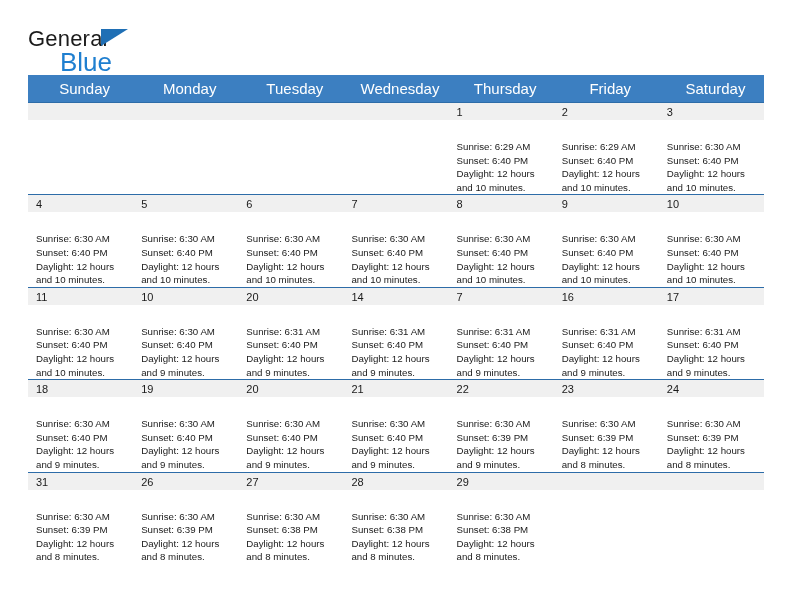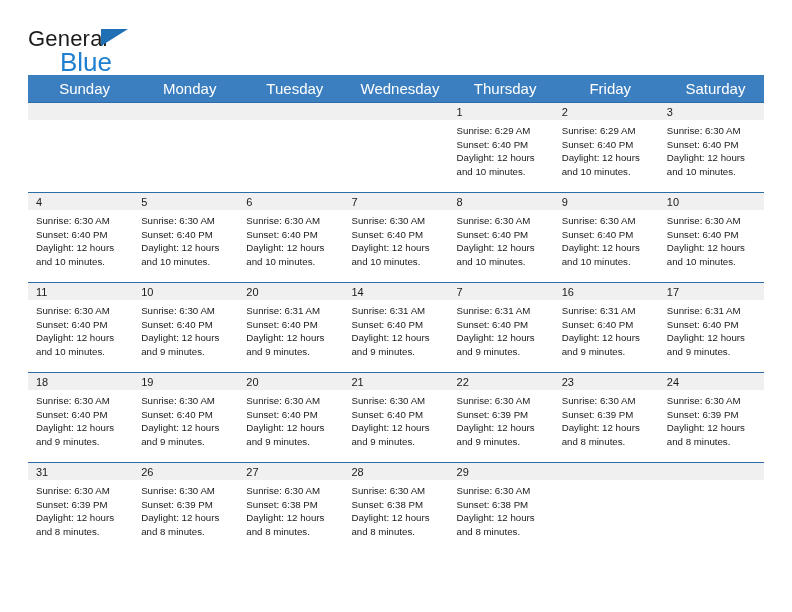--- a/index.html
+++ b/index.html
@@ -111,21 +111,21 @@
   .daynum-band {
     background: #f0f0f0;
     height: 17px;
     padding: 2px 0 1px 8px;
     box-sizing: border-box;
     font-size: 11px;
     color: #1a1a1a;
     line-height: 14px;
   }
   .cell-body {
-    padding: 4px 6px 0 8px;
+    padding: 20px 6px 0 8px;
     font-size: 9.7px;
     line-height: 13.6px;
     color: #1a1a1a;
   }
   .cell-body div { white-space: nowrap; }
 </style>
 </head>
 <body>
 
 <div class="page">

